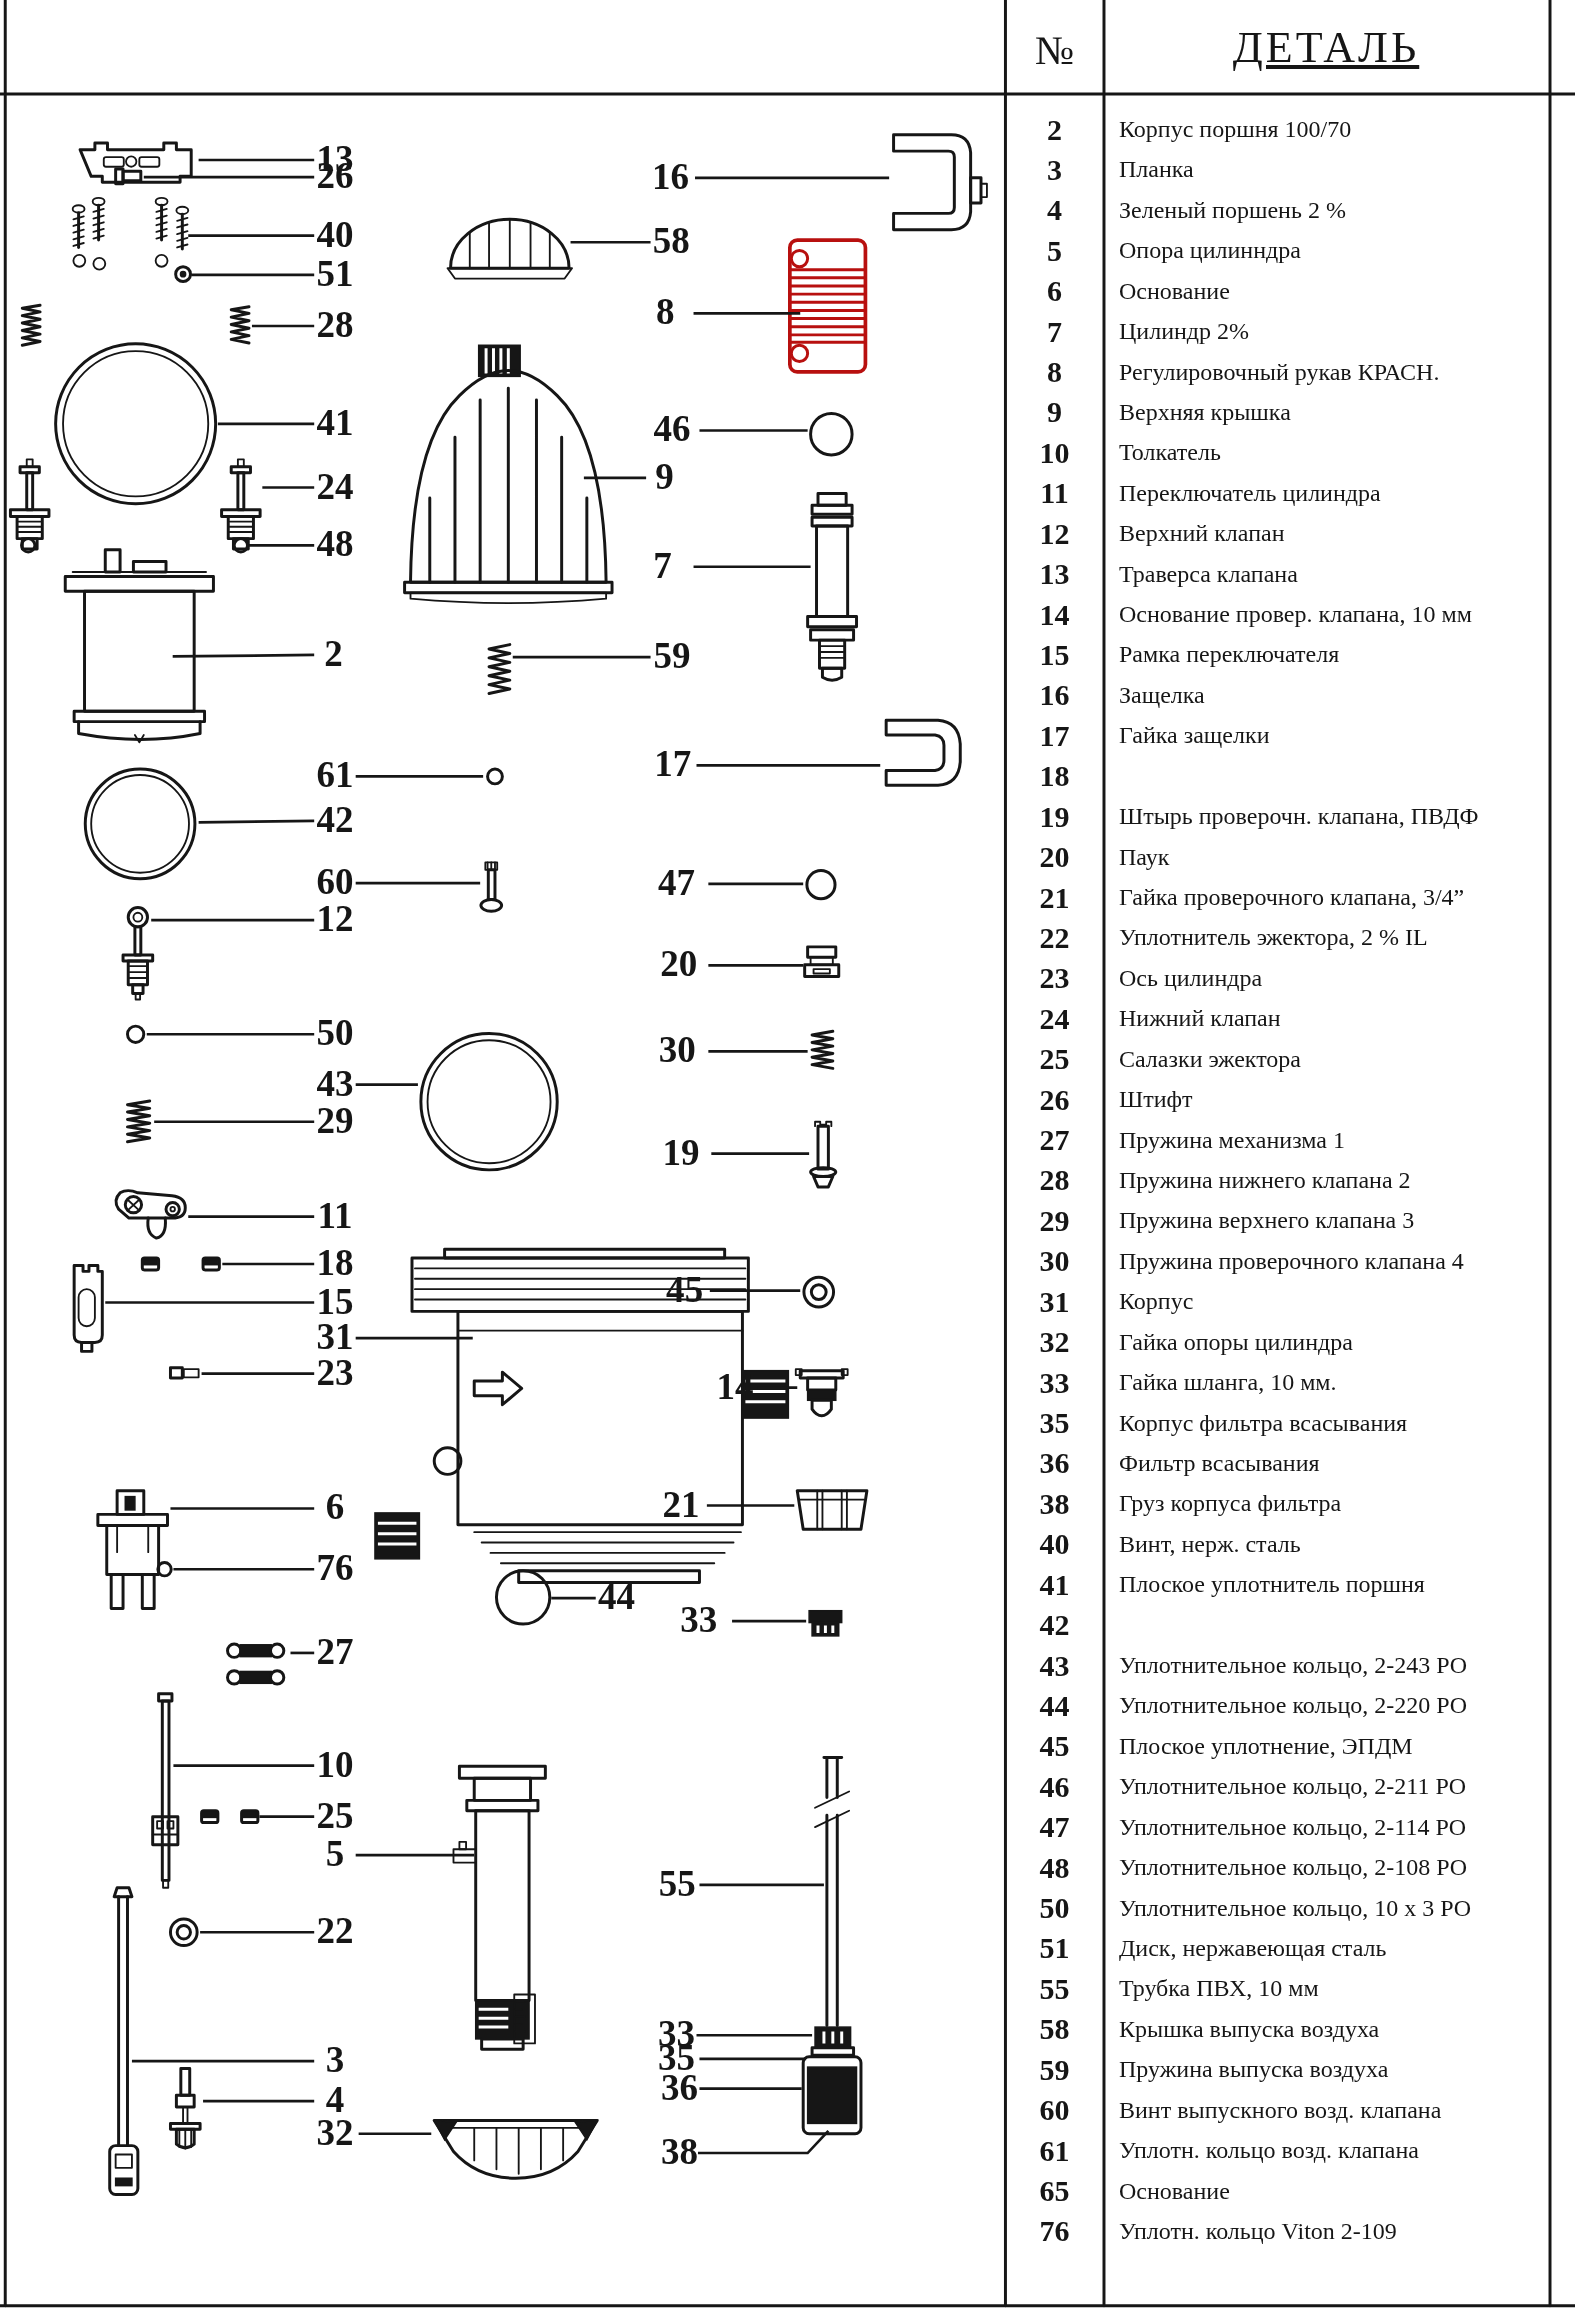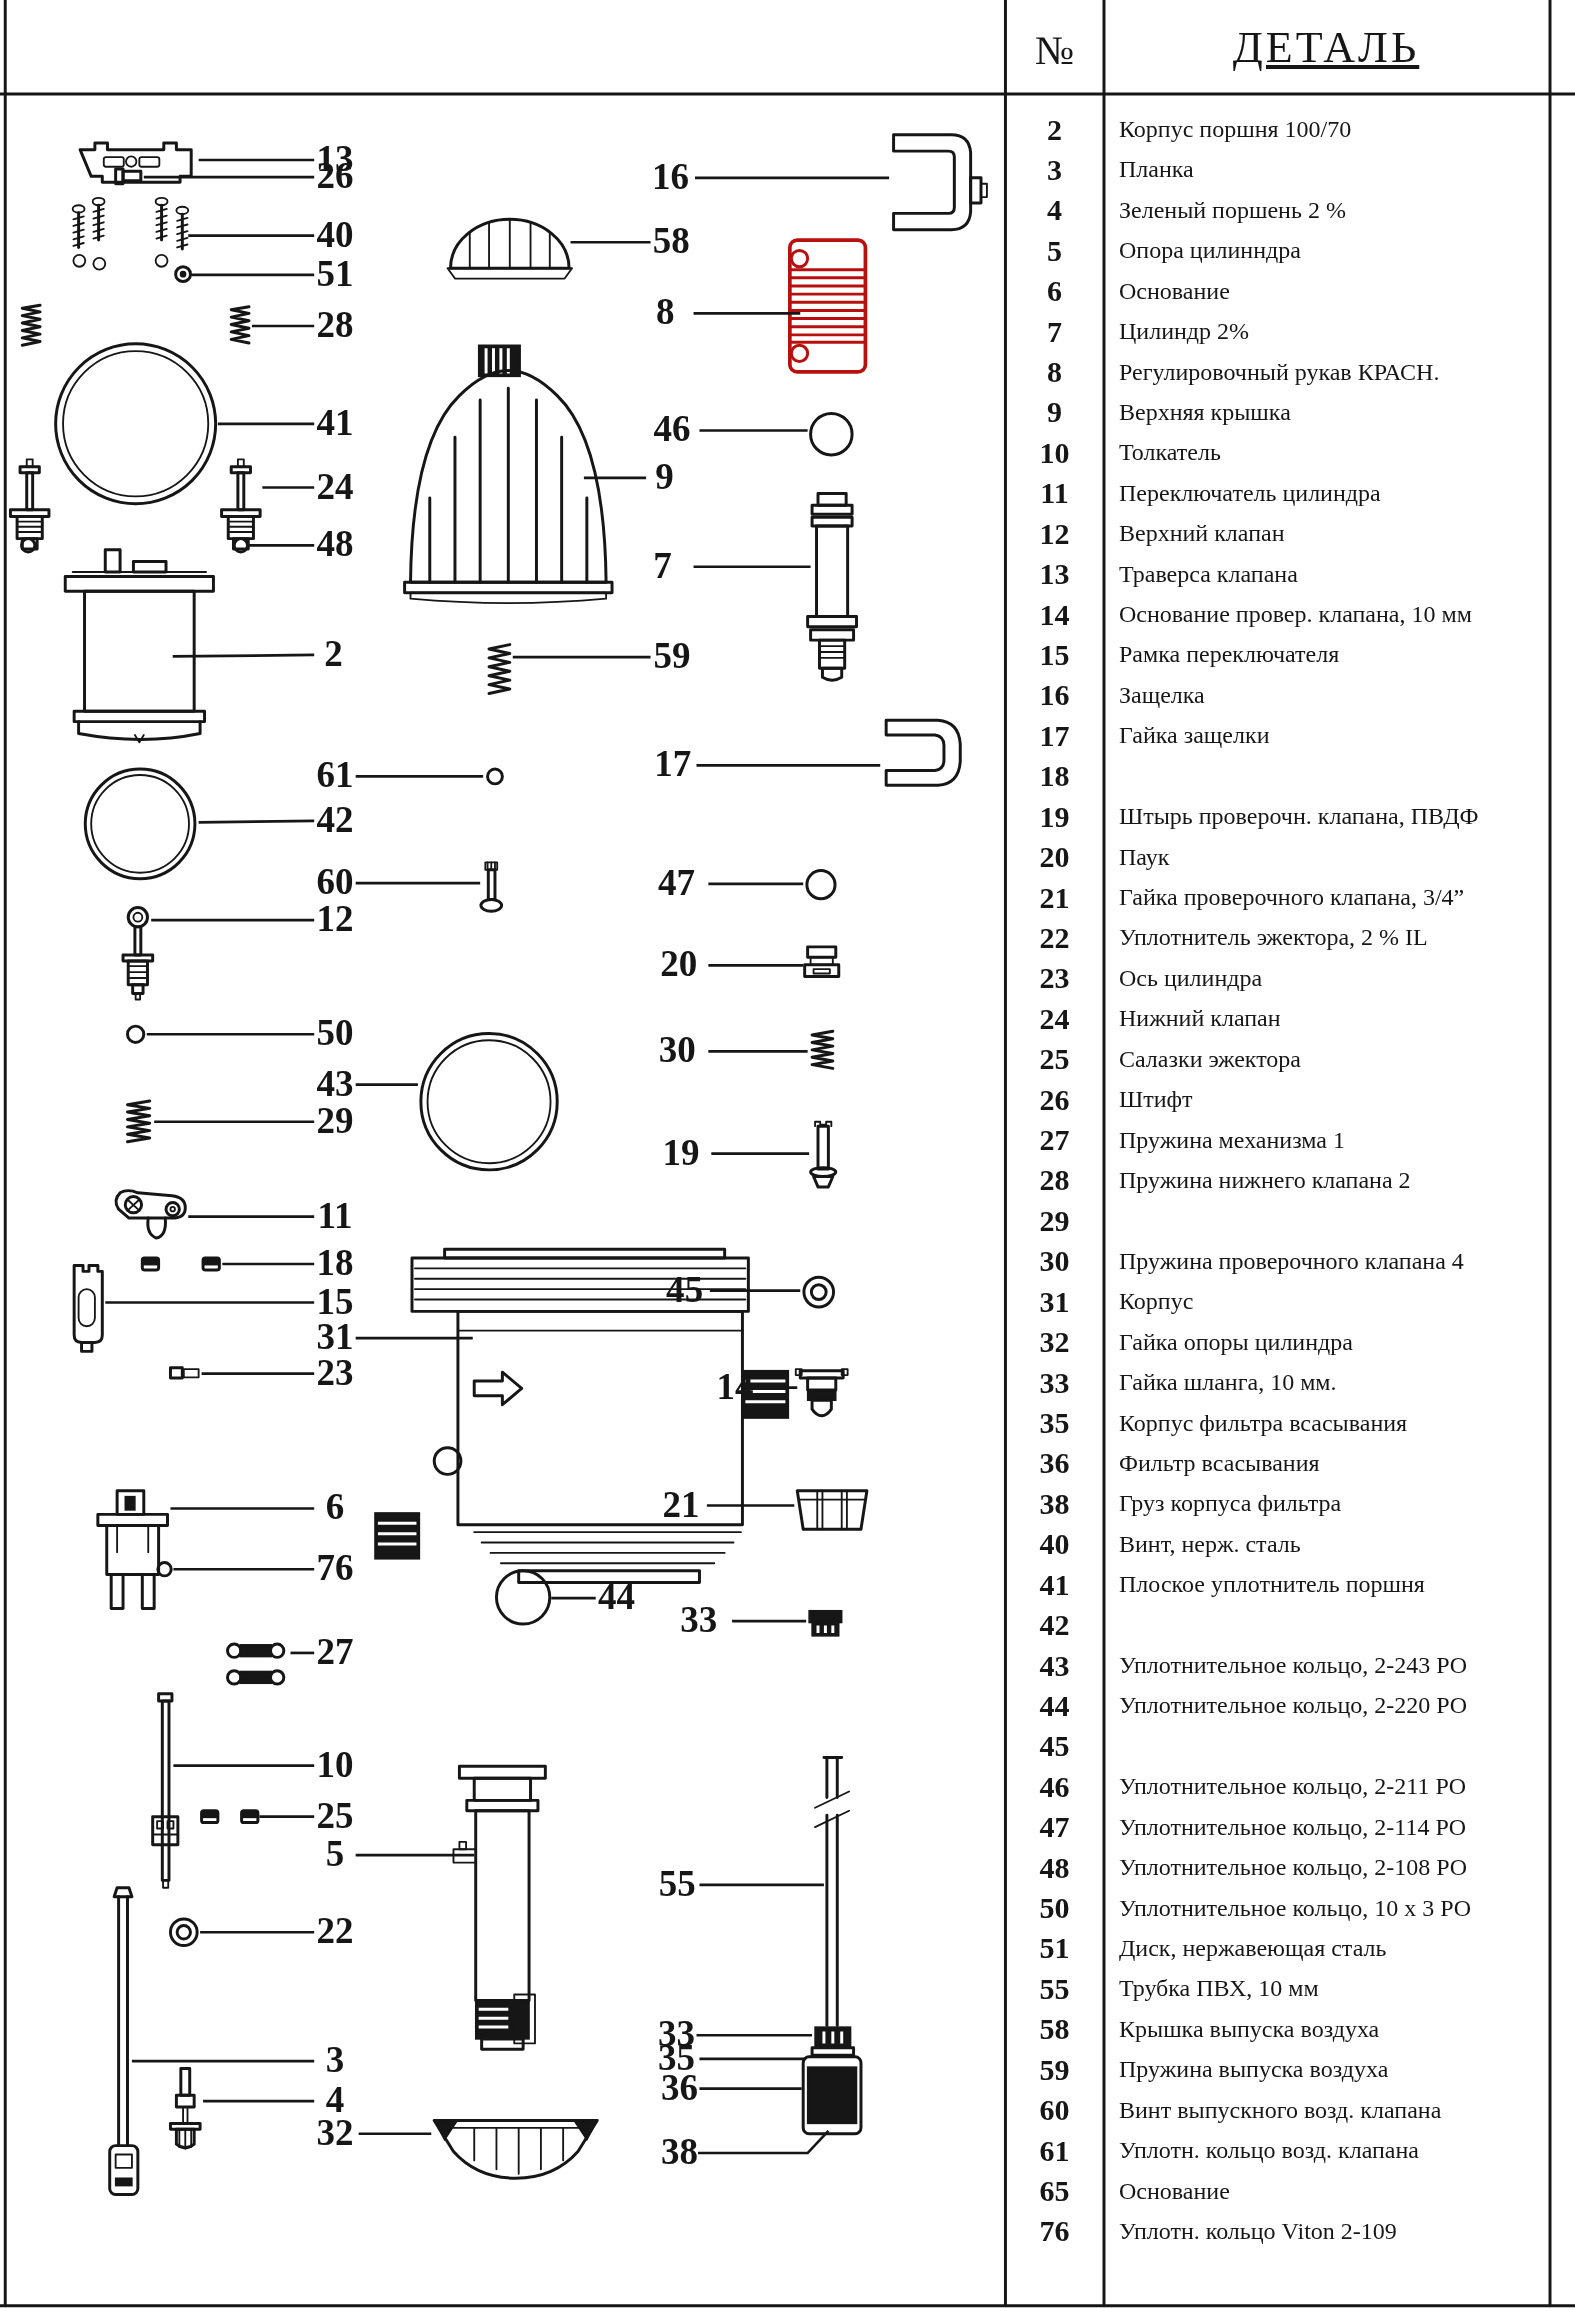--- a/index.html
+++ b/index.html
@@ -593,20 +593,21 @@
       <div class="row">
         <span class="num">27</span>
         <span class="name">Пружина механизма 1</span>
       </div>
       <div class="row">
         <span class="num">28</span>
         <span class="name">Пружина нижнего клапана 2</span>
       </div>
       <div class="row">
         <span class="num">29</span>
+        <span class="name">Пружина верхнего клапана 3</span>
       </div>
       <div class="row">
         <span class="num">30</span>
         <span class="name">Пружина проверочного клапана 4</span>
       </div>
       <div class="row">
         <span class="num">31</span>
         <span class="name">Корпус</span>
       </div>
       <div class="row">
@@ -643,20 +644,21 @@
       <div class="row">
         <span class="num">43</span>
         <span class="name">Уплотнительное кольцо, 2-243 PO</span>
       </div>
       <div class="row">
         <span class="num">44</span>
         <span class="name">Уплотнительное кольцо, 2-220 PO</span>
       </div>
       <div class="row">
         <span class="num">45</span>
+        <span class="name">Плоское уплотнение, ЭПДМ</span>
       </div>
       <div class="row">
         <span class="num">46</span>
         <span class="name">Уплотнительное кольцо, 2-211 PO</span>
       </div>
       <div class="row">
         <span class="num">47</span>
         <span class="name">Уплотнительное кольцо, 2-114 PO</span>
       </div>
       <div class="row">

